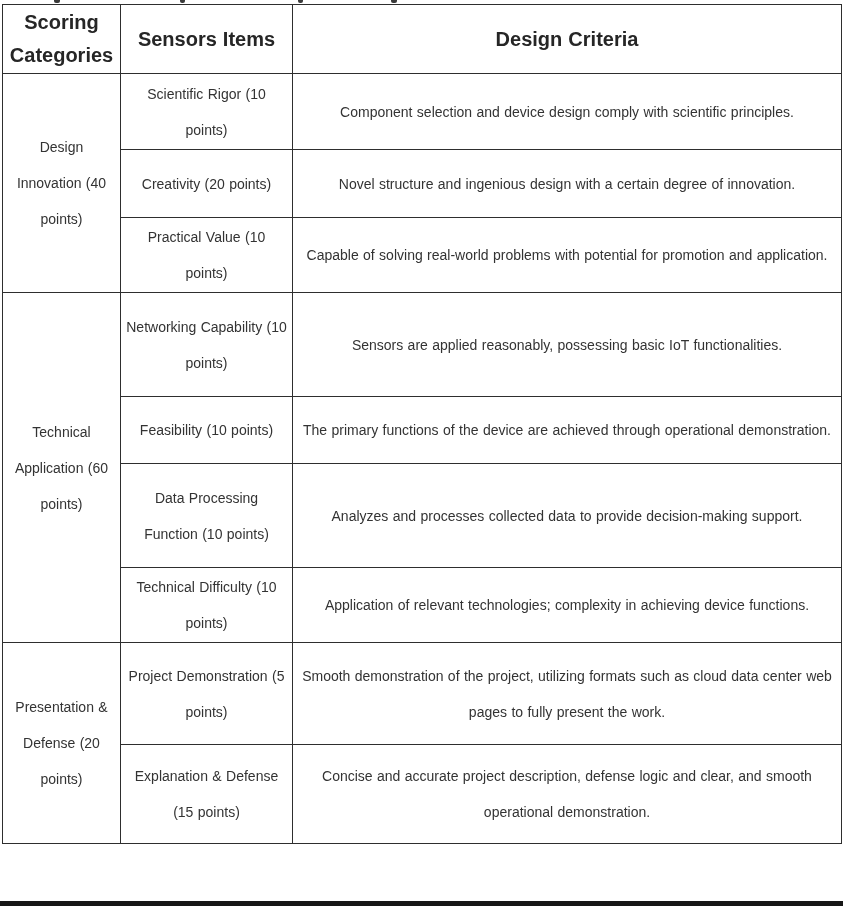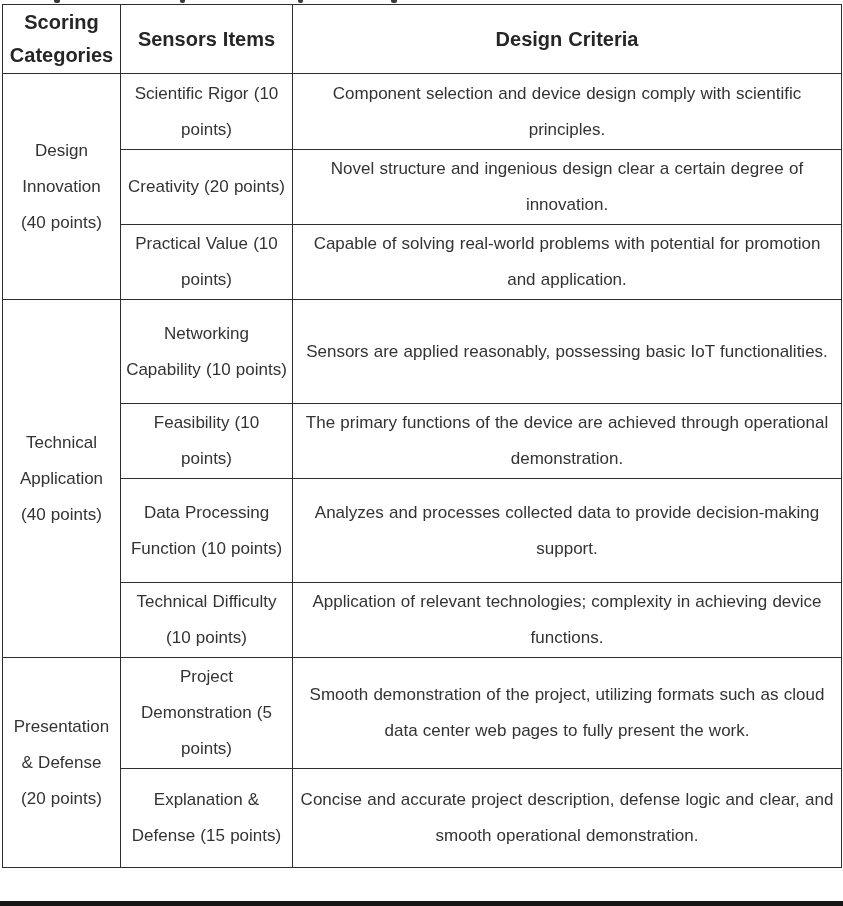--- a/index.html
+++ b/index.html
@@ -37,21 +37,21 @@
   }
   .scoring col.c1 { width: 118px; }
   .scoring col.c2 { width: 172px; }
   .scoring col.c3 { width: 549px; }
 
   .scoring th, .scoring td {
     border: 1.5px solid #2e2e2e;
     text-align: center;
     vertical-align: middle;
     padding: 1px 5px;
-    font-size: 17px;
+    font-size: 14px;
     line-height: 36px;
     font-weight: normal;
     word-spacing: 0.5px;
   }
   .scoring th {
     font-weight: bold;
     font-size: 20px;
     line-height: 33px;
     color: #262626;
   }
@@ -101,29 +101,29 @@
     <th>Design Criteria</th>
   </tr>
 
   <tr class="r1">
     <td rowspan="3">Design Innovation (40 points)</td>
     <td>Scientific Rigor (10 points)</td>
     <td>Component selection and device design comply with scientific principles.</td>
   </tr>
   <tr class="r2">
     <td>Creativity (20 points)</td>
-    <td>Novel structure and ingenious design clear a certain degree of innovation.</td>
+    <td>Novel structure and ingenious design with a certain degree of innovation.</td>
   </tr>
   <tr class="r3">
     <td>Practical Value (10 points)</td>
     <td>Capable of solving real-world problems with potential for promotion and application.</td>
   </tr>
 
   <tr class="r4">
-    <td rowspan="4">Technical Application (40 points)</td>
+    <td rowspan="4">Technical Application (60 points)</td>
     <td>Networking Capability (10 points)</td>
     <td>Sensors are applied reasonably, possessing basic IoT functionalities.</td>
   </tr>
   <tr class="r5">
     <td>Feasibility (10 points)</td>
     <td>The primary functions of the device are achieved through operational demonstration.</td>
   </tr>
   <tr class="r6">
     <td>Data Processing Function (10 points)</td>
     <td>Analyzes and processes collected data to provide decision-making support.</td>

